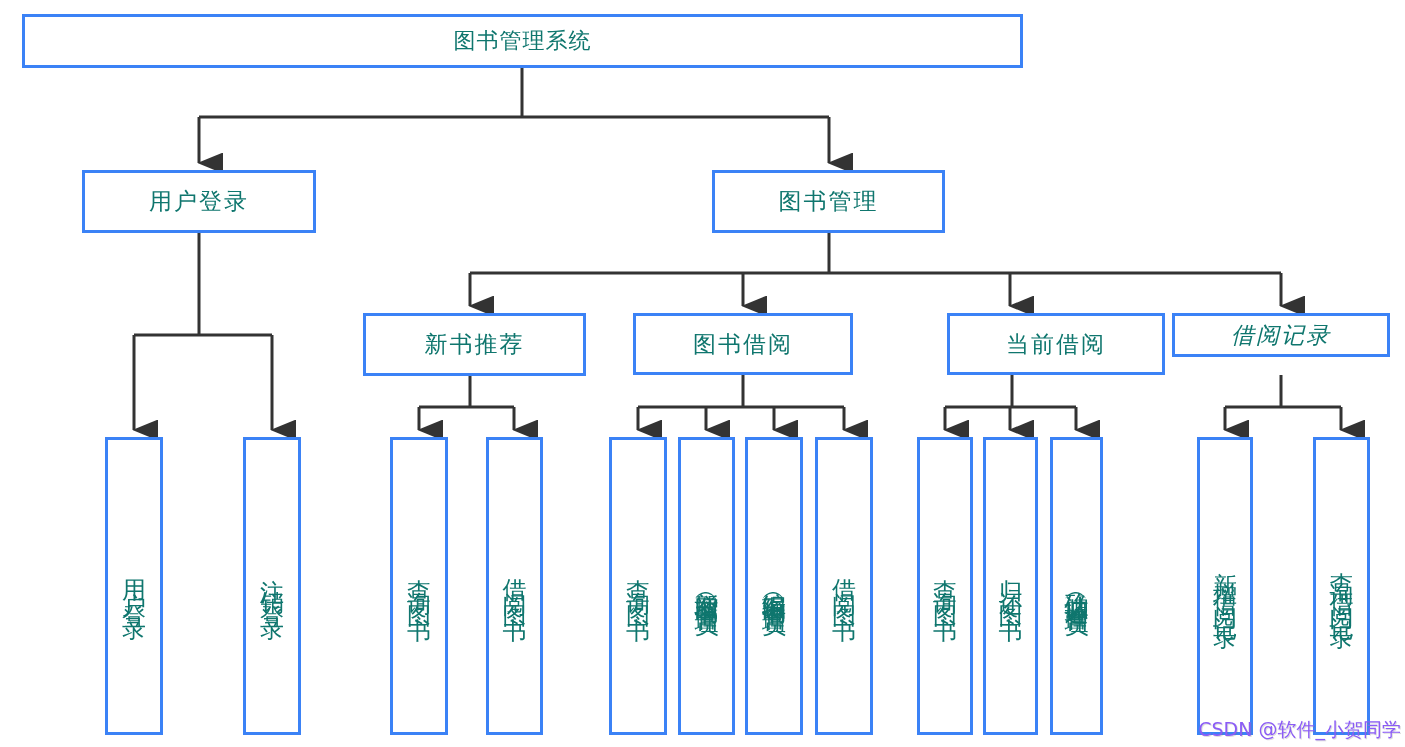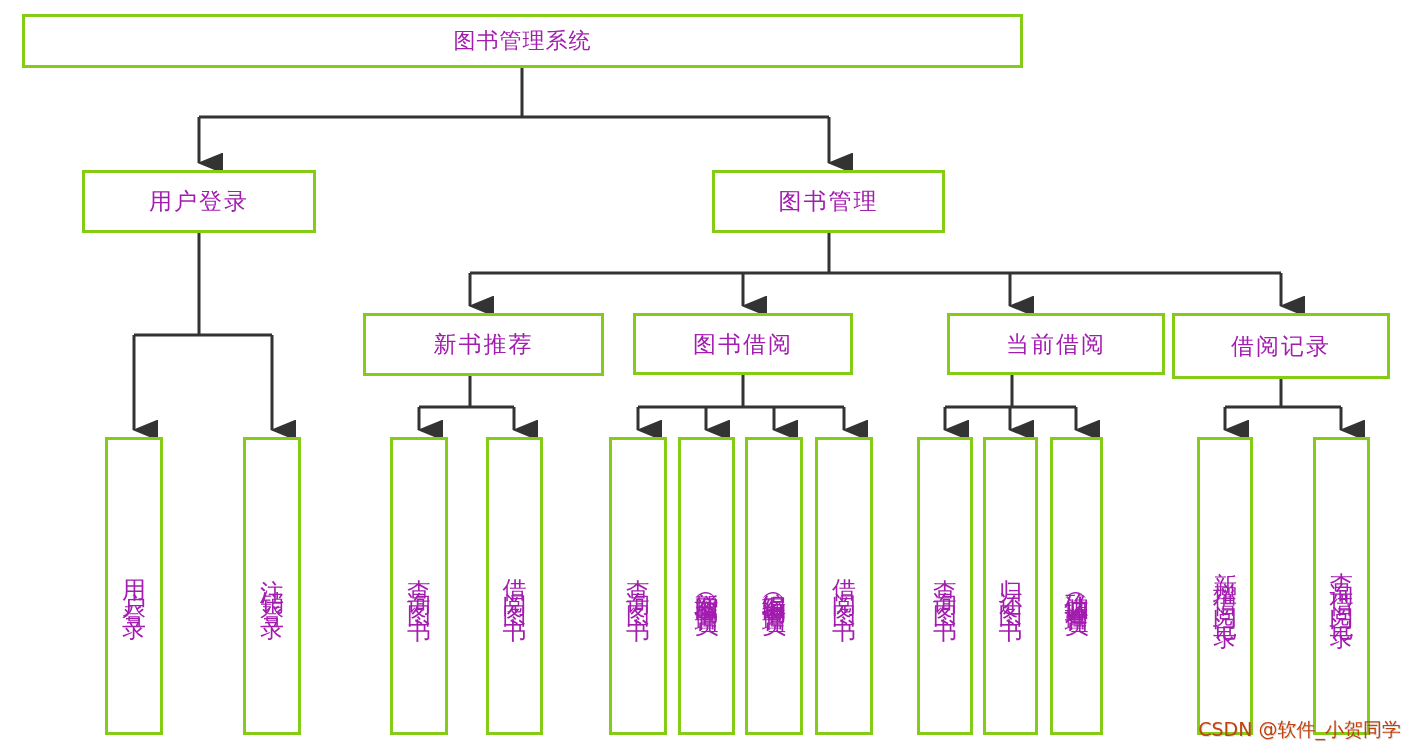--- a/index.html
+++ b/index.html
@@ -7,41 +7,41 @@
     position:relative;
     width:1405px;height:747px;
     background:#ffffff;
     font-family:"DejaVu Sans","Liberation Sans",sans-serif;
     overflow:hidden;
   }
   .connectors{position:absolute;left:0;top:0;z-index:0;}
   .box{
     position:absolute;
     box-sizing:border-box;
-    border:3px solid #84cc16;
+    border:3px solid #3b82f6;
     background:#ffffff;
     display:flex;align-items:center;justify-content:center;
-    color:#a21caf;
+    color:#0f766e;
     z-index:1;
   }
   .h-label{font-size:23px;letter-spacing:2px;white-space:nowrap;}
   .root-label{font-size:22px;letter-spacing:1px;white-space:nowrap;}
   .leaf{font-size:24px;}
   .leaf .vtext{
     writing-mode:vertical-rl;
     letter-spacing:13px;
     line-height:1;
   }
   .leaf.med .vtext{letter-spacing:11px;}
   .leaf.long .vtext{letter-spacing:3px;}
   .watermark{
     position:absolute;
     right:4px;bottom:4px;
     font-size:19px;
-    color:#c2410c;
+    color:#8b5cf6;
     z-index:2;
     white-space:nowrap;
     text-shadow:1px 1px 0 rgba(120,120,120,0.25);
   }
 </style>
 </head>
 <body>
 
 <div class="canvas">
 
@@ -92,30 +92,30 @@
     <span class="root-label">图书管理系统</span>
   </div>
 
   <div class="box" style="left:82px;top:170px;width:234px;height:63px;">
     <span class="h-label">用户登录</span>
   </div>
   <div class="box" style="left:712px;top:170px;width:233px;height:63px;">
     <span class="h-label">图书管理</span>
   </div>
 
-  <div class="box" style="left:363px;top:313px;width:241px;height:63px;">
+  <div class="box" style="left:363px;top:313px;width:223px;height:63px;">
     <span class="h-label">新书推荐</span>
   </div>
   <div class="box" style="left:633px;top:313px;width:220px;height:62px;font-family:Liberation Mono, monospace;">
     <span class="h-label">图书借阅</span>
   </div>
   <div class="box" style="left:903px;top:313px;width:218px;height:62px;margin-left:44px;">
     <span class="h-label">当前借阅</span>
   </div>
-  <div class="box" style="left:1172px;top:313px;width:218px;height:66px;">
+  <div class="box" style="left:1172px;top:313px;width:218px;height:44px;font-style:italic;">
     <span class="h-label">借阅记录</span>
   </div>
 
   <div class="box leaf" style="left:105px;top:437px;width:58px;height:298px;">
     <span class="vtext">用户登录</span>
   </div>
   <div class="box leaf" style="left:243px;top:437px;width:58px;height:298px;">
     <span class="vtext">注销登录</span>
   </div>
 

